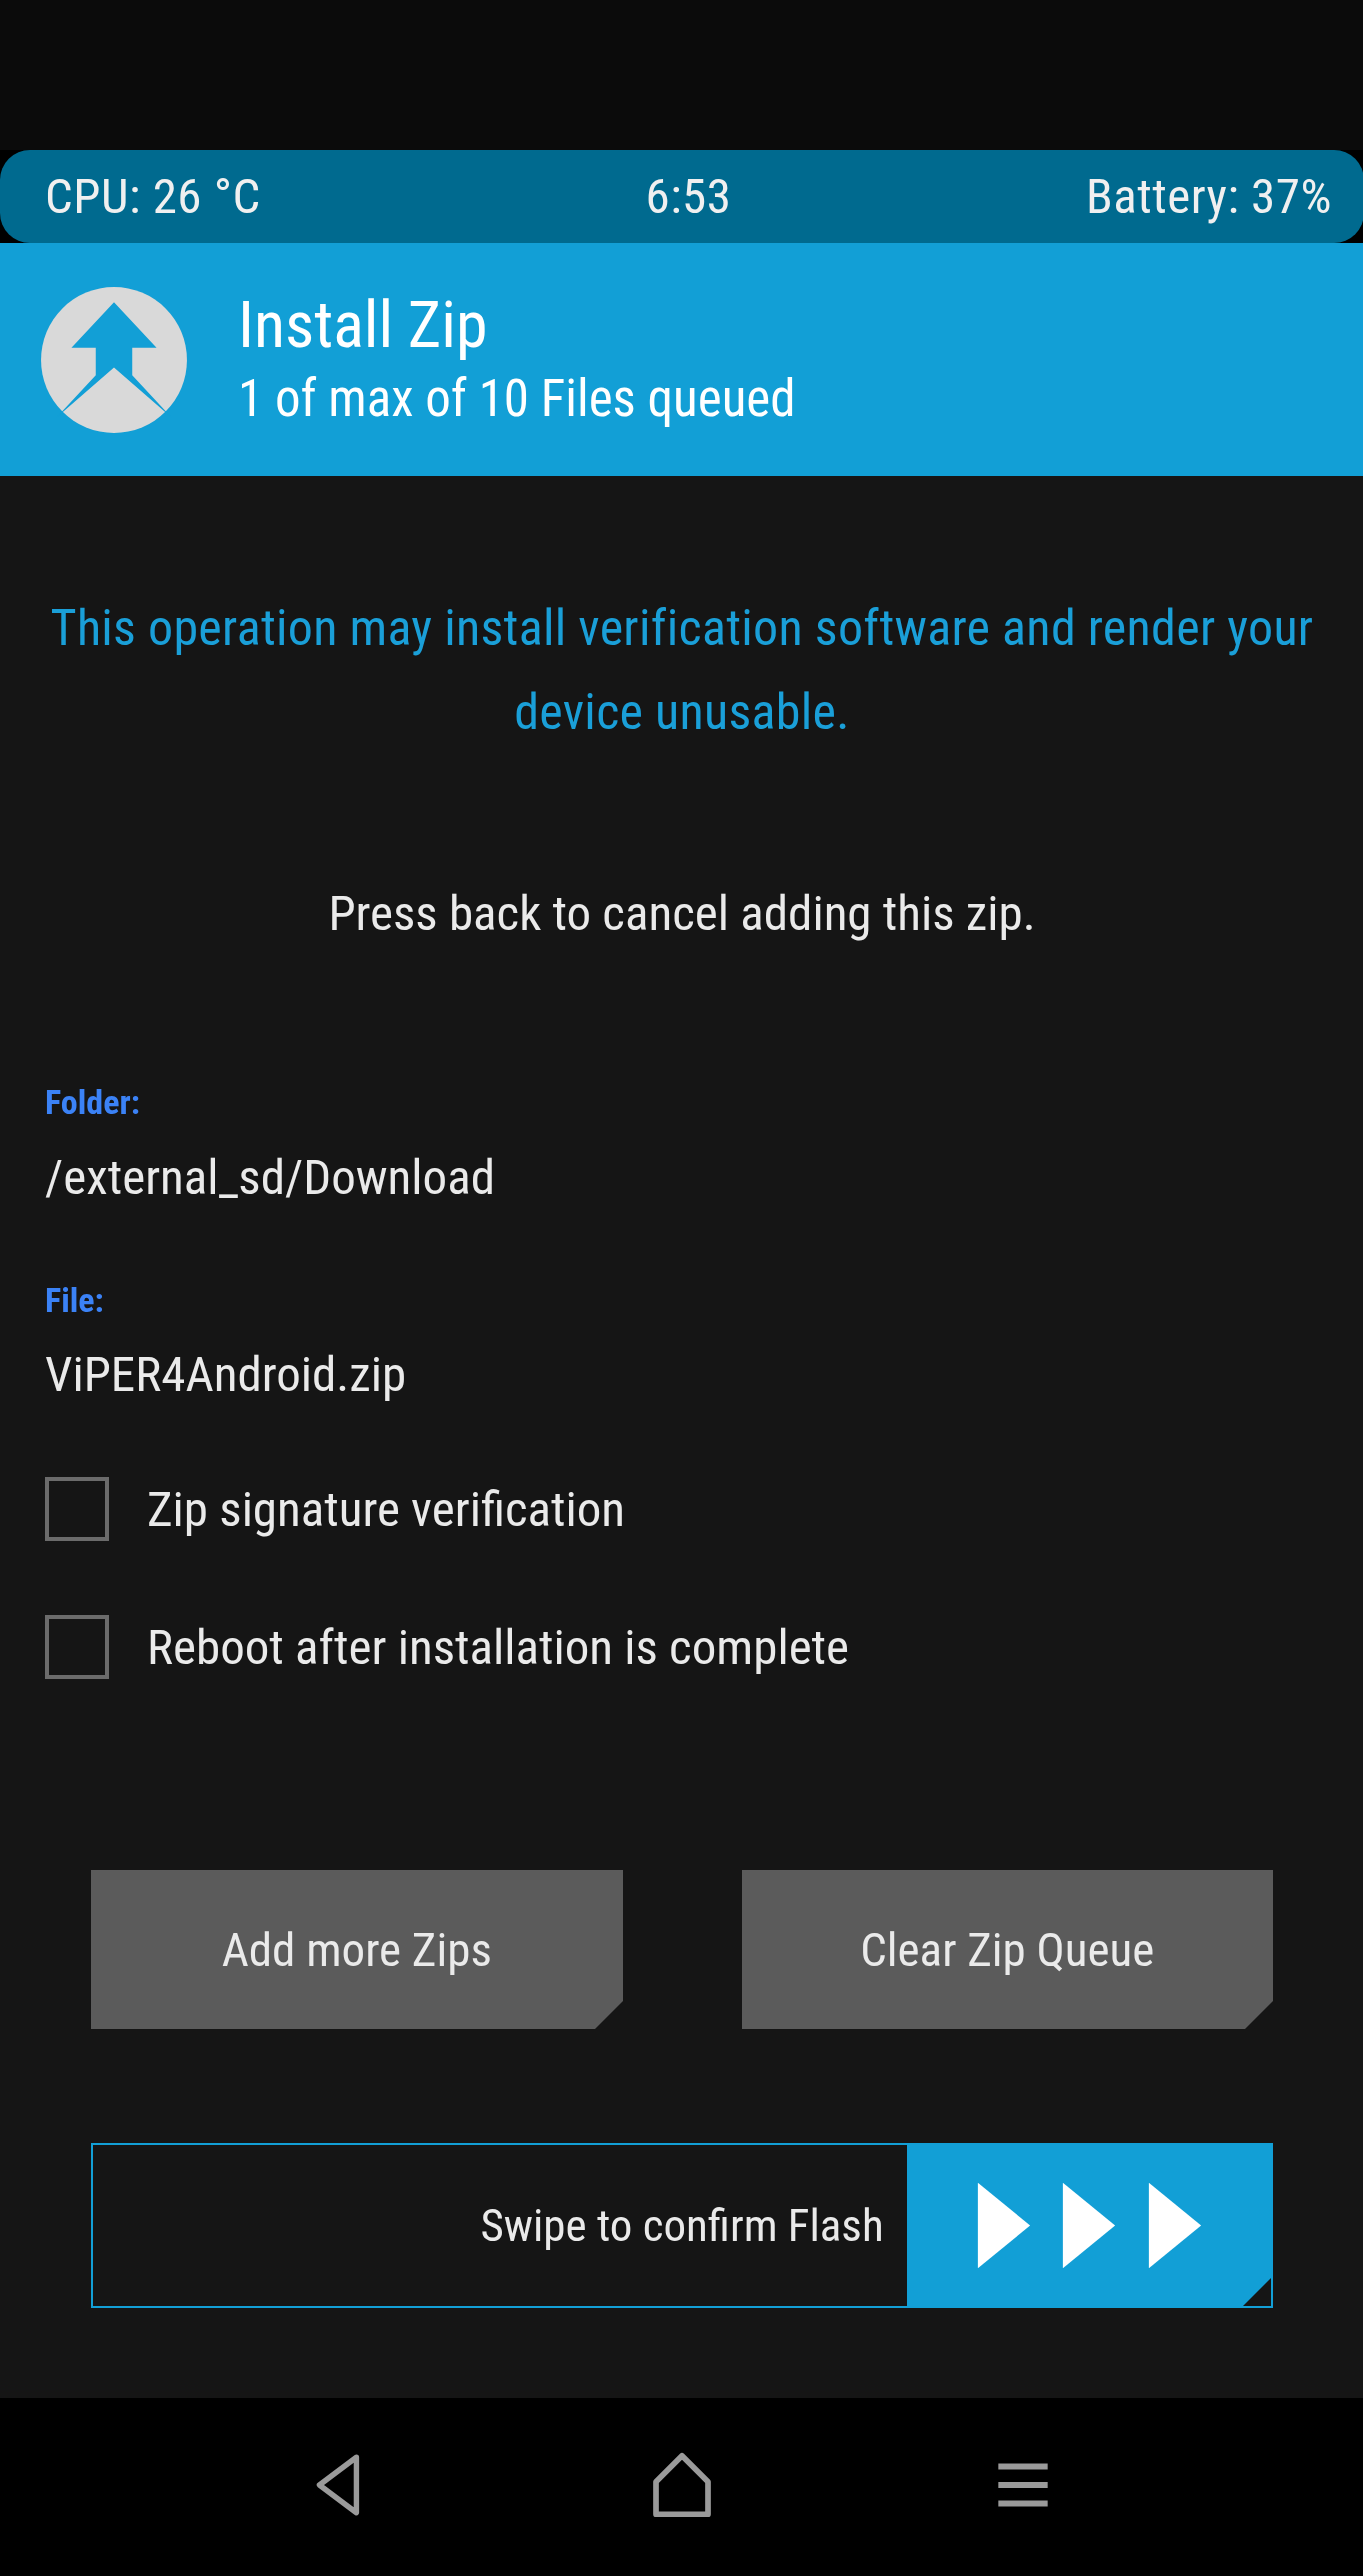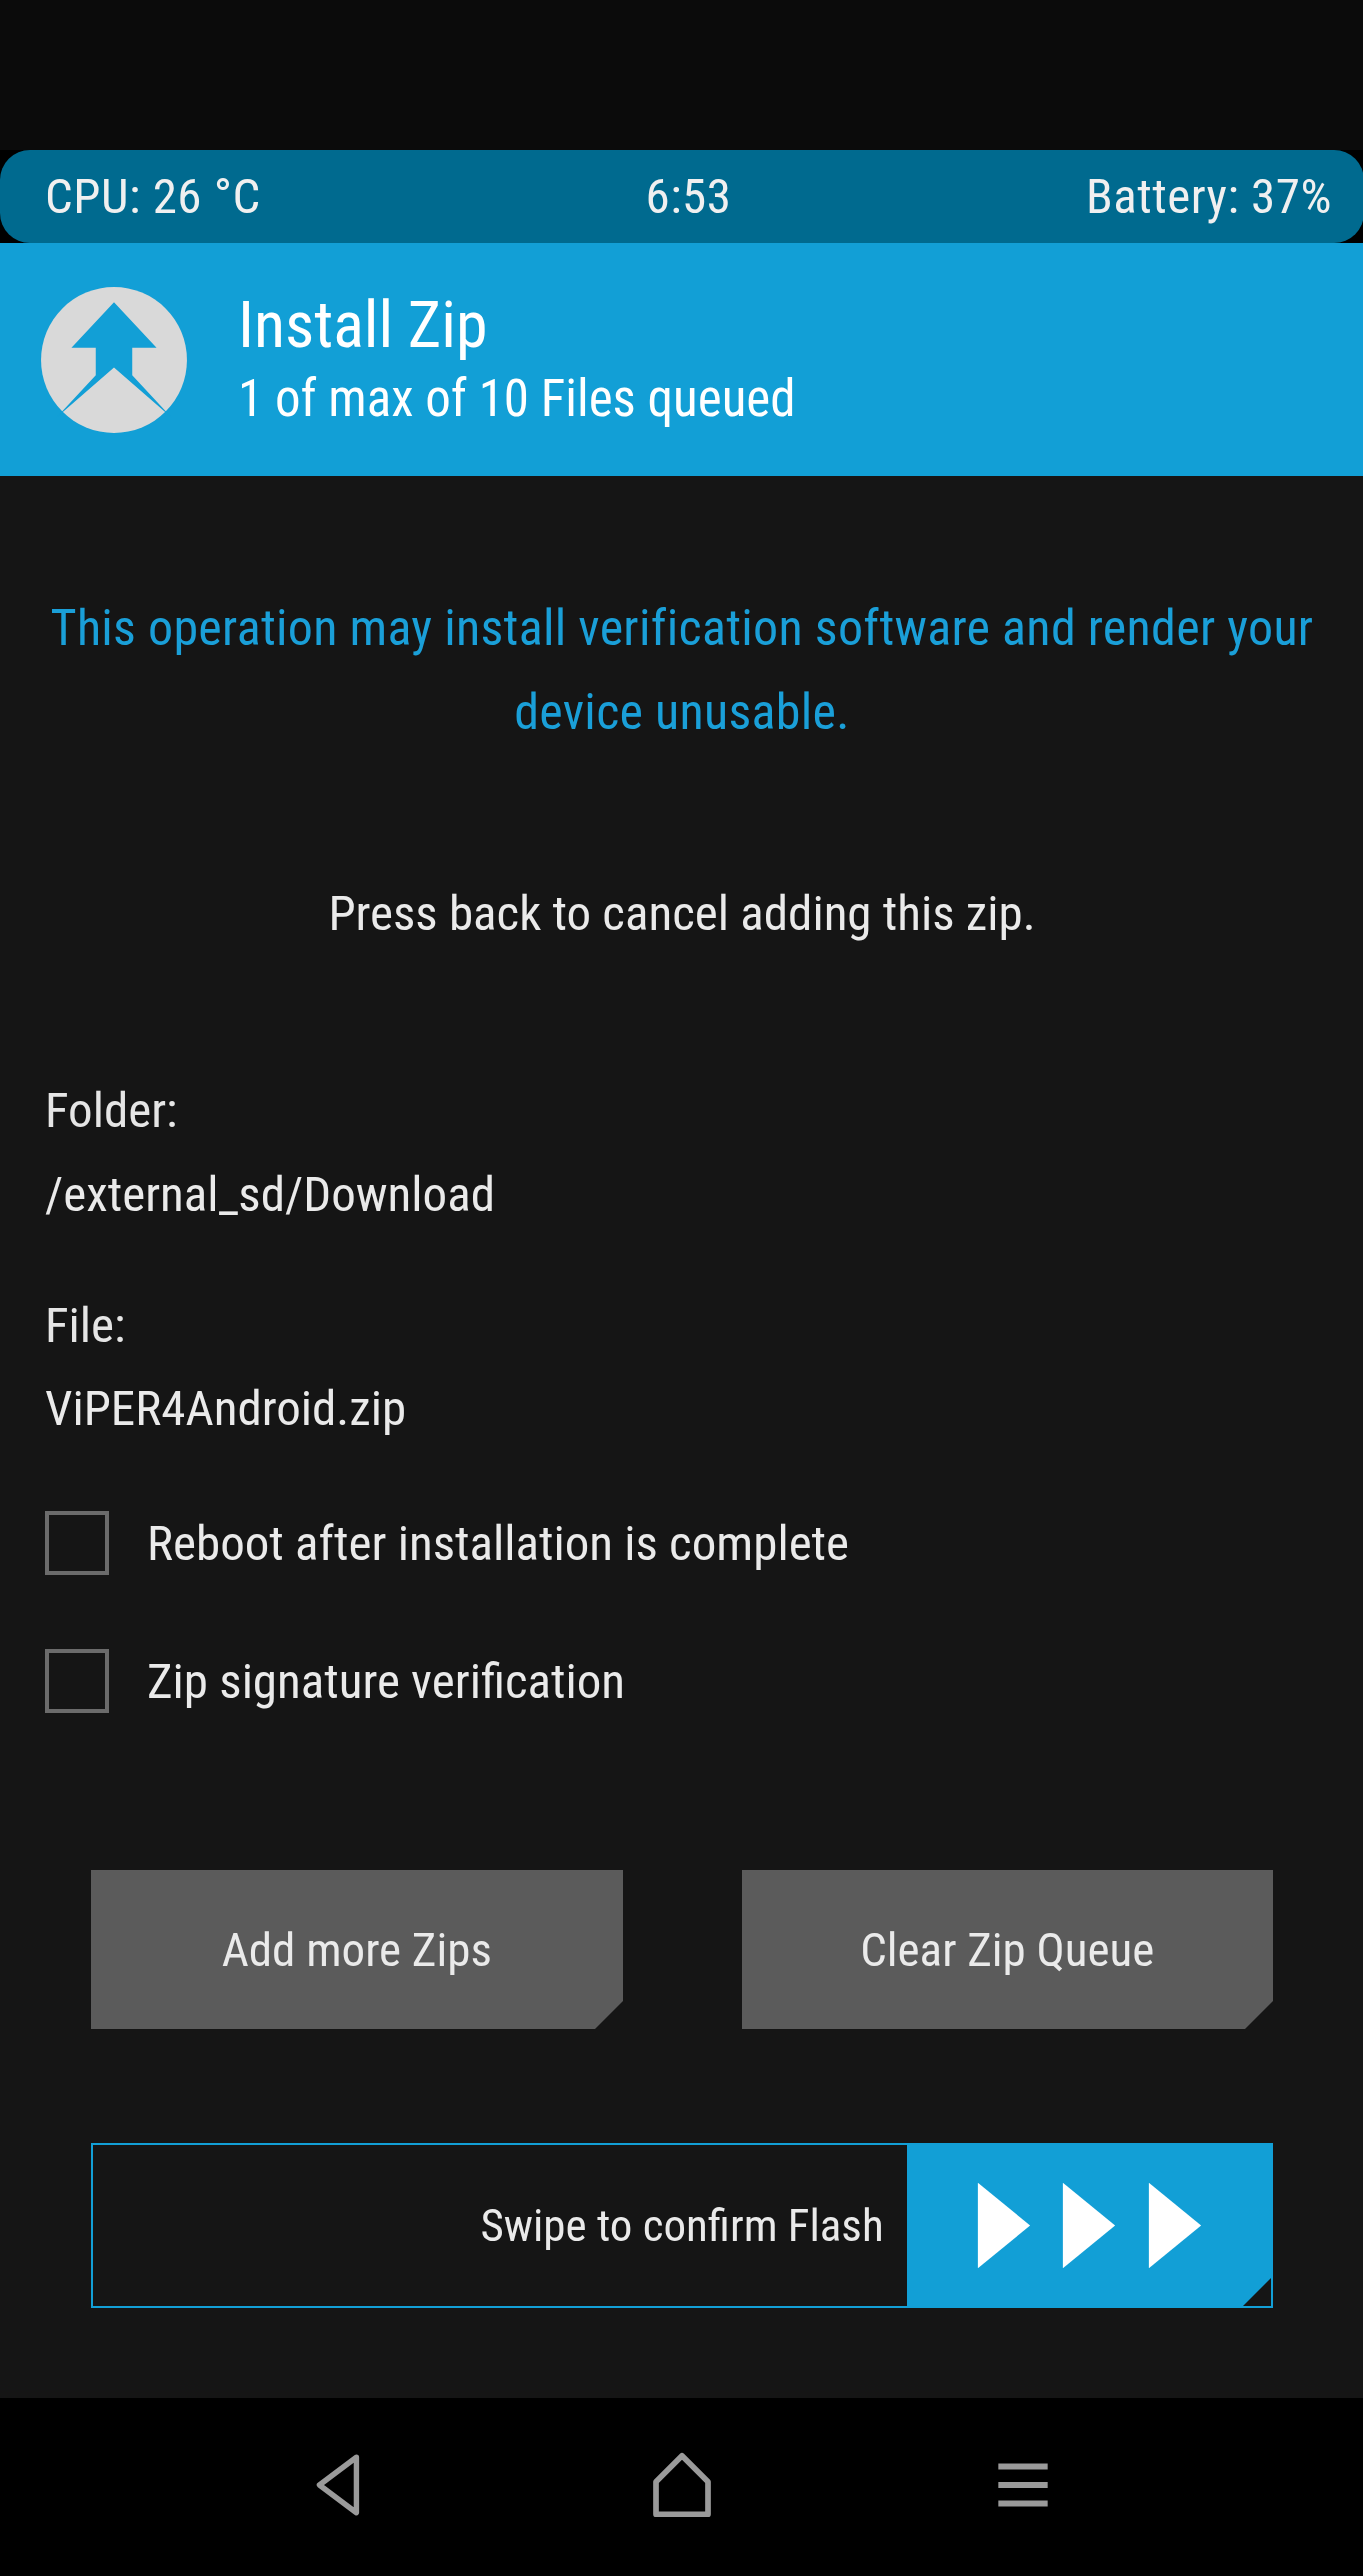--- a/index.html
+++ b/index.html
@@ -15,21 +15,21 @@
   .title-bar { height: 233px; background: #129fd6; display: flex; align-items: center; padding-left: 38px; gap: 48px; }
   .twrp-logo { width: 152px; height: 152px; flex-shrink: 0; }
   .title-text { color: #fff; }
   .title-text .t1 { font-size: 64px; font-weight: 400; line-height: 1.1; }
   .title-text .t2 { font-size: 51px; font-weight: 400; margin-top: 7.6px; }
 
   .content { flex: 1; background: #151515; padding: 0 45px; position: relative; }
   .warning { color: #1a9fd8; font-size: 50px; text-align: center; line-height: 1.68; padding-top: 110px; letter-spacing: 0.3px; }
   .instruction { color: #eaeaea; font-size: 49px; text-align: center; margin-top: 131px; }
   .section { margin-top: 140px; }
-  .section-label { color: #e5e5e5; font-size: 49px; margin-bottom: 26.5px; }
+  .section-label { color: #3b82f6; font-size: 34px; margin-bottom: 26.5px; font-weight: bold; }
   .section-value { color: #eaeaea; font-size: 49px; }
   .section + .section { margin-top: 74px; }
 
   .checkbox-row { display: flex; align-items: center; gap: 38px; margin-top: 74px; }
   .checkbox-row:first-of-type { margin-top: 106px; }
   .checkbox { width: 64px; height: 64px; border: 4.7px solid #6b6b6b; background: transparent; flex-shrink: 0; }
   .checkbox-label { color: #eaeaea; font-size: 49px; }
 
   .button-row { position: absolute; left: 91px; right: 91px; bottom: 369px; display: flex; gap: 119px; }
   .btn { flex: 1; height: 159px; background: #5b5b5b; color: #eaeaea; font-size: 47px; display: flex; align-items: center; justify-content: center; position: relative; }
@@ -84,26 +84,26 @@
       <div class="section-value">/external_sd/Download</div>
     </div>
 
     <div class="section">
       <div class="section-label">File:</div>
       <div class="section-value">ViPER4Android.zip</div>
     </div>
 
     <div class="checkbox-row">
       <div class="checkbox"></div>
-      <div class="checkbox-label">Reboot after installation is complete</div>
+      <div class="checkbox-label">Zip signature verification</div>
     </div>
 
     <div class="checkbox-row">
       <div class="checkbox"></div>
-      <div class="checkbox-label">Zip signature verification</div>
+      <div class="checkbox-label">Reboot after installation is complete</div>
     </div>
 
     <div class="button-row">
       <div class="btn">
         <span>Add more Zips</span>
       </div>
       <div class="btn">
         <span>Clear Zip Queue</span>
       </div>
     </div>

